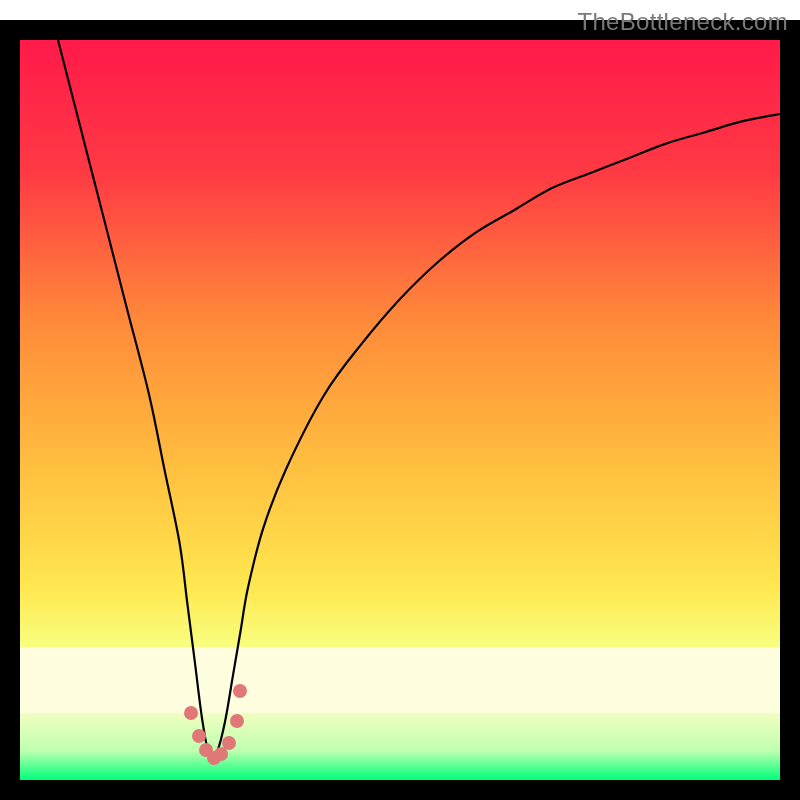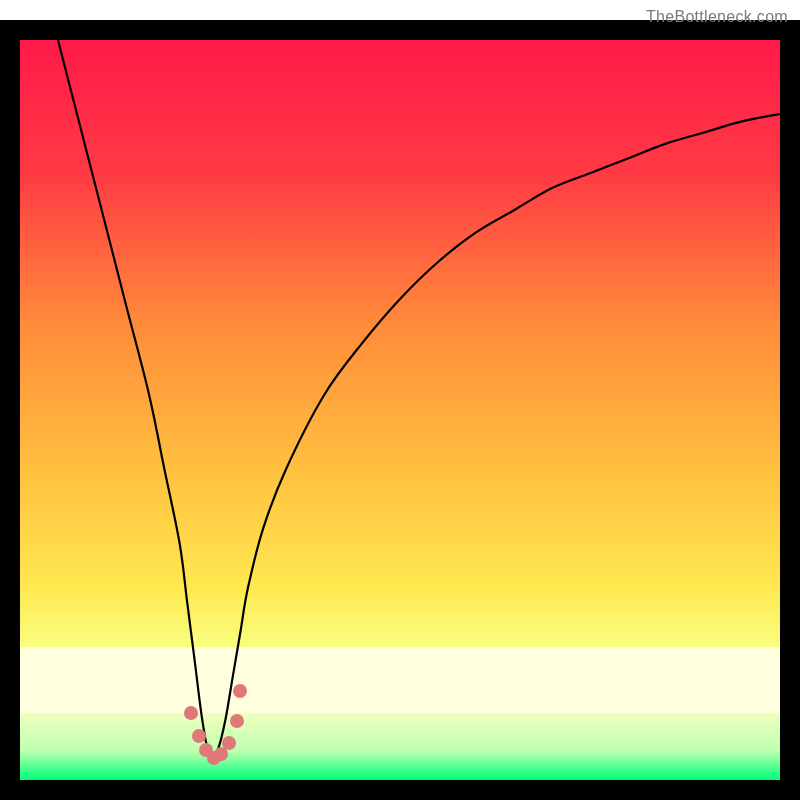--- a/index.html
+++ b/index.html
@@ -1,17 +1,17 @@
 <!DOCTYPE html>
 <html><head>
   <meta charset="utf-8">
   <style>
     * { margin: 0; padding: 0; box-sizing: border-box; }
     body { width: 800px; height: 800px; background: #fff; position: relative; font-family: Arial, sans-serif; }
-    .watermark { position: absolute; top: 8px; right: 12px; color: #7a7a7a; font-size: 16px; font-weight: 500; z-index: 10; letter-spacing: 0.3px; }
+    .watermark { position: absolute; top: 8px; right: 12px; color: #7a7a7a; font-size: 24px; font-weight: 500; z-index: 10; letter-spacing: 0.3px; }
     .frame { position: absolute; top: 20px; left: 0; width: 800px; height: 780px; background: #000; }
     .plot-area { position: absolute; top: 20px; left: 20px; width: 760px; height: 740px; overflow: hidden; }
     .gradient-bg { position: absolute; top: 0; left: 0; width: 100%; height: 100%; }
     .curve-svg { position: absolute; top: 0; left: 0; width: 100%; height: 100%; }
     .marker { position: absolute; border-radius: 50%; background: #e07878; }
   </style>
 </head>
 <body>
 
 <div class="watermark">TheBottleneck.com</div>

